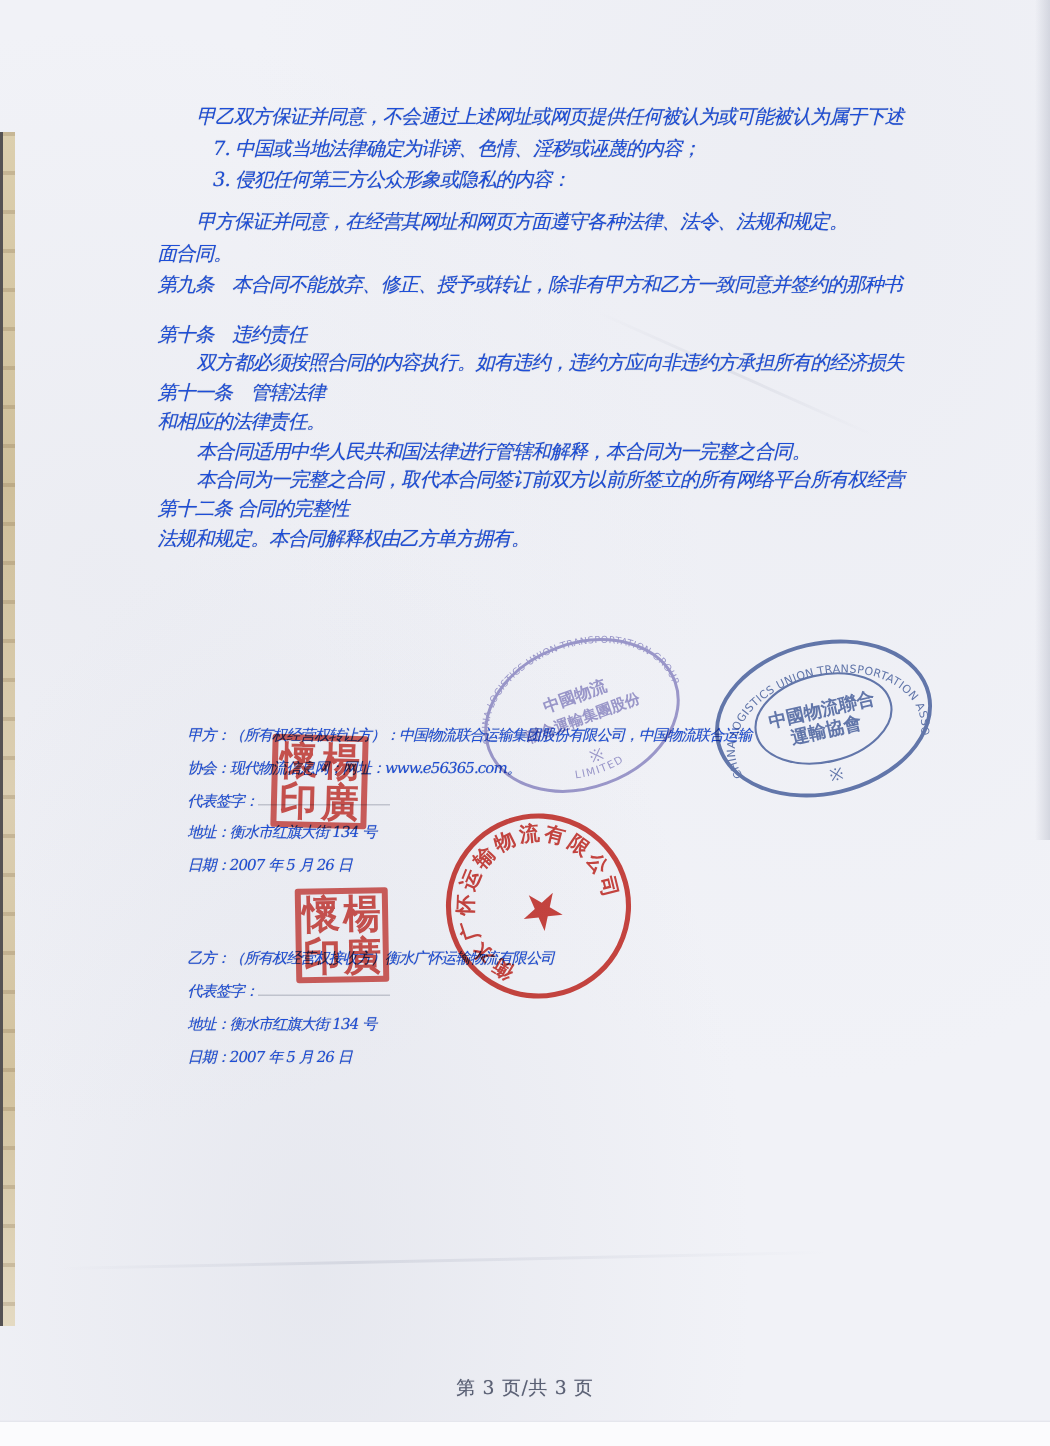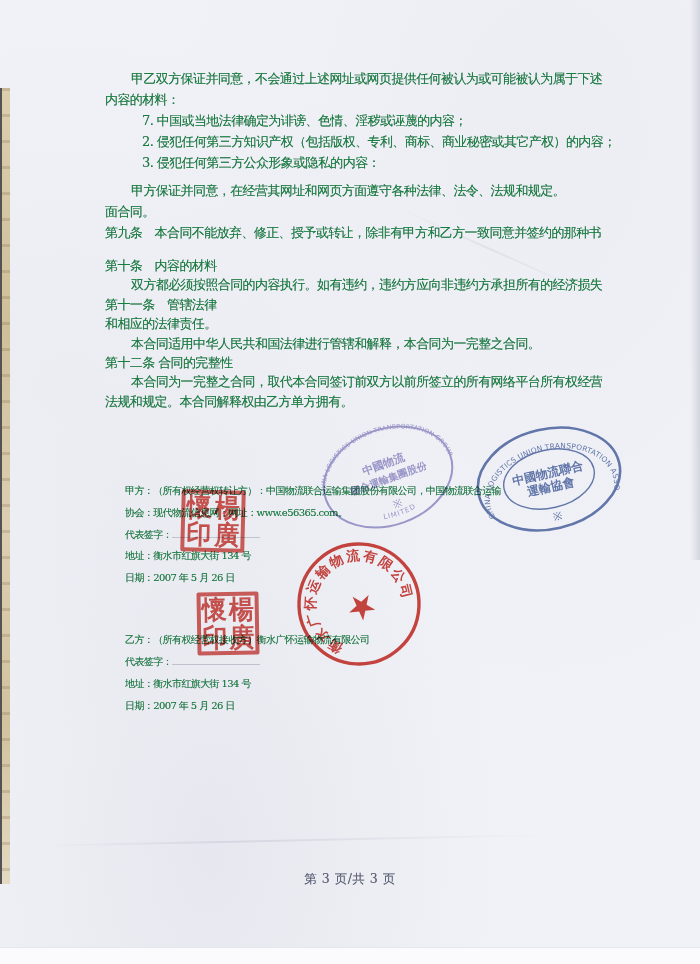--- a/index.html
+++ b/index.html
@@ -33,36 +33,36 @@
     position:absolute;left:40px;top:838px;width:640px;height:2px;
     background:linear-gradient(90deg,transparent,rgba(186,190,204,.4) 30%,transparent 80%);
     transform:rotate(-1.2deg);
   }
   .crease2{
     position:absolute;left:390px;top:248px;width:200px;height:2px;
     background:linear-gradient(90deg,transparent,rgba(190,193,206,.3),transparent);
     transform:rotate(24deg);
   }
   
-  .txt{color:#15803d;text-shadow:0 0 .6px rgba(74,81,102,.55);}
+  .txt{color:#1d4ed8;text-shadow:0 0 .6px rgba(74,81,102,.55);font-style:italic;}
   .doc-body{
     position:absolute;left:105px;top:68px;width:505px;
     font-size:13px;line-height:21px;letter-spacing:-.6px;
   }
   .line{white-space:nowrap;}
   .ind1{padding-left:26px;}
   .ind2{padding-left:37px;}
   .gap-a{margin-top:7px;}
   .sec2{line-height:19.4px;margin-top:13px;}
   .party{position:absolute;left:105px;width:505px;font-size:10px;letter-spacing:-.6px;margin-left:20px;}
   .party-a{top:480px;line-height:21.8px;}
   .party-b{top:629px;line-height:22px;}
   .sig-line{display:inline-block;width:88px;border-bottom:1px solid rgba(92,98,118,.30);height:12px;}
   .footer{
-    position:absolute;left:0;right:0;top:871px;text-align:center;
+    position:absolute;left:0;right:0;top:917px;text-align:center;
     font-size:12.5px;color:#5a6074;letter-spacing:.5px;text-shadow:0 0 .5px rgba(90,96,116,.5);
   }
   
   .stamp{position:absolute;mix-blend-mode:multiply;pointer-events:none;}
   .name-seal{
     mix-blend-mode:multiply;position:absolute;
     border:4px solid rgba(201,38,31,.72);border-radius:2px;
     display:grid;grid-template-columns:1fr 1fr;align-items:center;justify-items:center;
     color:rgba(201,38,31,.78);font-weight:bold;font-size:25px;line-height:1;
     font-family:"DejaVu Serif","Liberation Serif",serif;
@@ -77,35 +77,33 @@
 <div class="page">
 
   <div class="edge-left"></div>
   <div class="edge-right"></div>
   <div class="edge-bottom"></div>
   <div class="crease1"></div>
   <div class="crease2"></div>
 
   <div class="doc-body txt">
     <div class="line ind1">甲乙双方保证并同意，不会通过上述网址或网页提供任何被认为或可能被认为属于下述</div>
-    <div class="line">内容的材料：</div>
     <div class="line ind2">7. 中国或当地法律确定为诽谤、色情、淫秽或诬蔑的内容；</div>
-    <div class="line ind2">2. 侵犯任何第三方知识产权（包括版权、专利、商标、商业秘密或其它产权）的内容；</div>
     <div class="line ind2">3. 侵犯任何第三方公众形象或隐私的内容：</div>
     <div class="line ind1 gap-a">甲方保证并同意，在经营其网址和网页方面遵守各种法律、法令、法规和规定。</div>
     <div class="line">面合同。</div>
     <div class="line">第九条　本合同不能放弃、修正、授予或转让，除非有甲方和乙方一致同意并签约的那种书</div>
     <div class="sec2">
-      <div class="line">第十条　内容的材料</div>
+      <div class="line">第十条　违约责任</div>
       <div class="line ind1">双方都必须按照合同的内容执行。如有违约，违约方应向非违约方承担所有的经济损失</div>
       <div class="line">第十一条　管辖法律</div>
       <div class="line">和相应的法律责任。</div>
       <div class="line ind1">本合同适用中华人民共和国法律进行管辖和解释，本合同为一完整之合同。</div>
+      <div class="line ind1">本合同为一完整之合同，取代本合同签订前双方以前所签立的所有网络平台所有权经营</div>
       <div class="line">第十二条 合同的完整性</div>
-      <div class="line ind1">本合同为一完整之合同，取代本合同签订前双方以前所签立的所有网络平台所有权经营</div>
       <div class="line">法规和规定。本合同解释权由乙方单方拥有。</div>
     </div>
   </div>
 
   <div class="party party-a txt">
     <div class="line">甲方：（所有权经营权转让方）：中国物流联合运输集团股份有限公司，中国物流联合运输</div>
     <div class="line">协会：现代物流信息网；网址：www.e56365.com。</div>
     <div class="line"><span>代表签字：</span><span class="sig-line"></span></div>
     <div class="line">地址：衡水市红旗大街 134 号</div>
     <div class="line">日期：2007 年 5 月 26 日</div>

